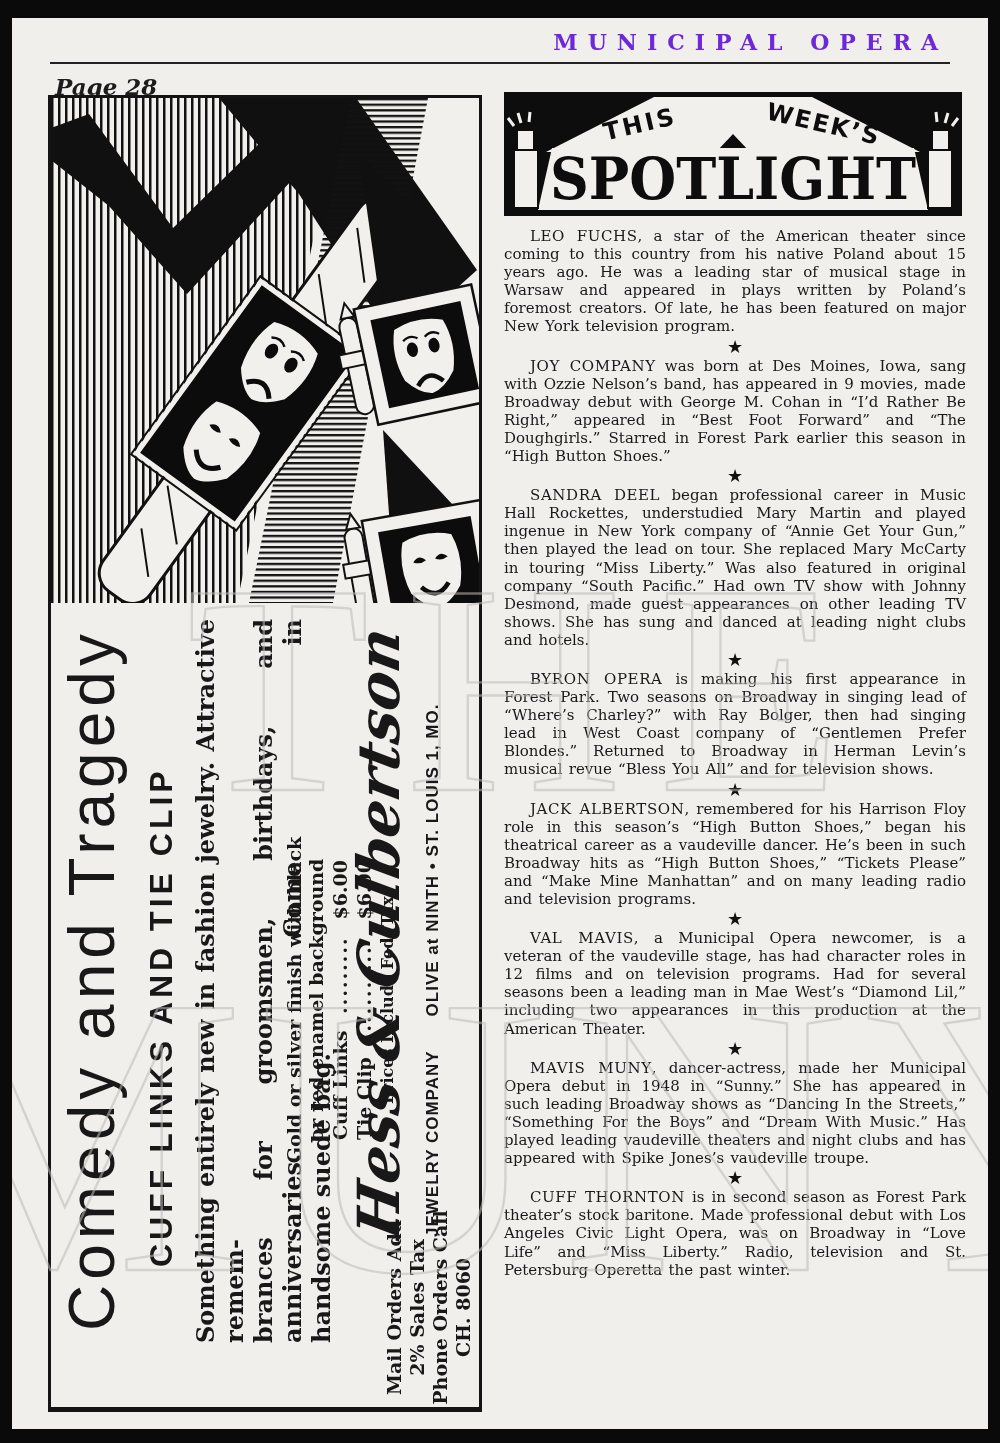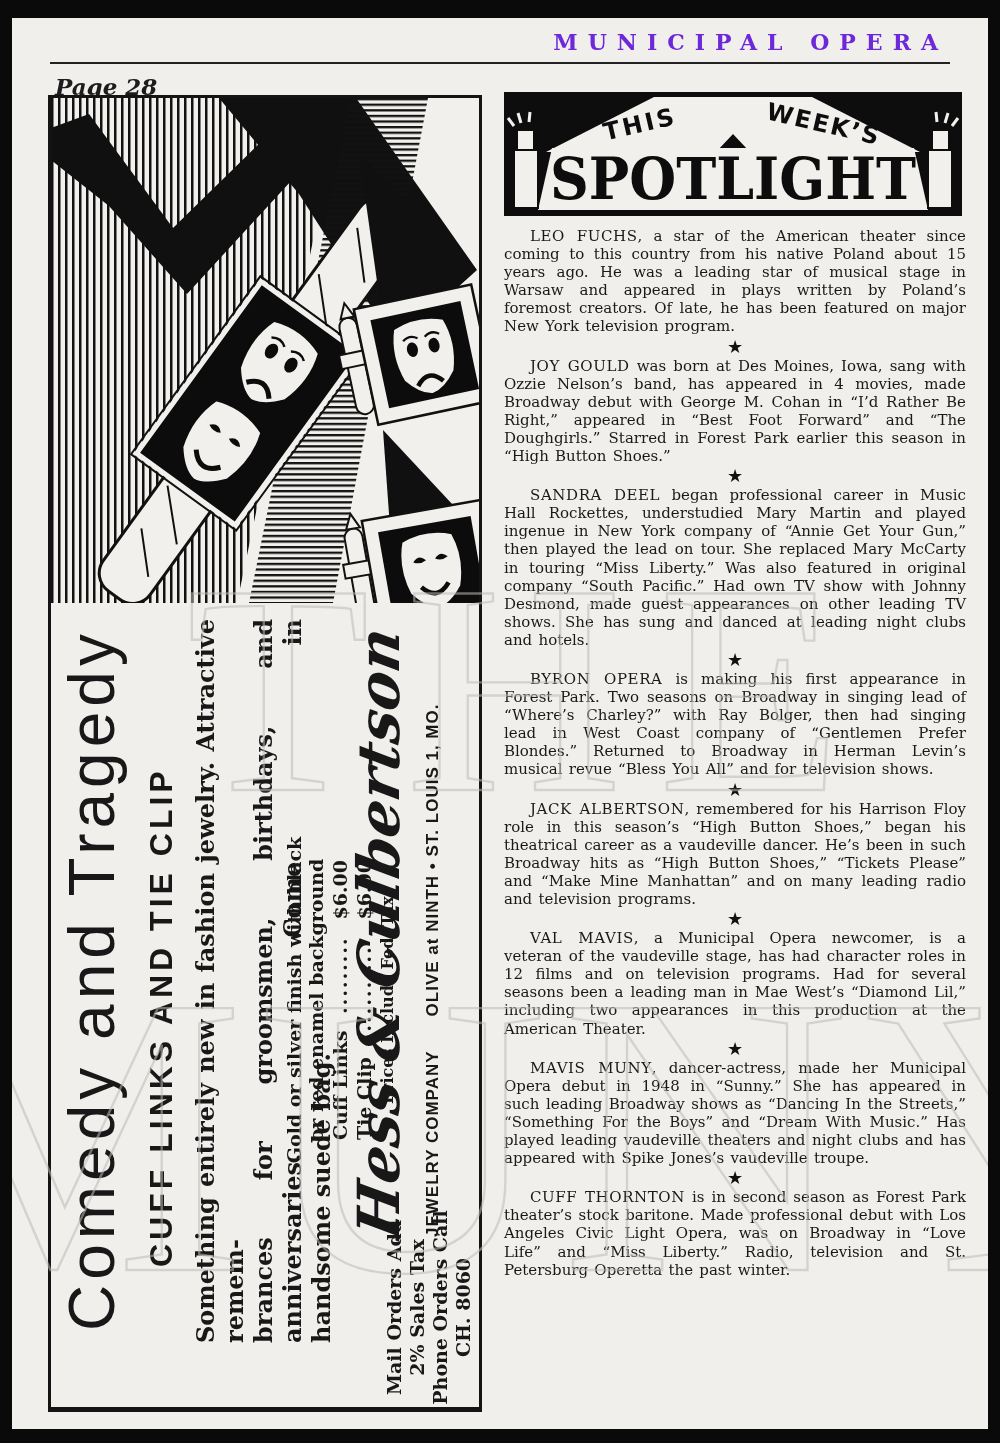--- a/index.html
+++ b/index.html
@@ -182,21 +182,21 @@
       </g>
       <text x="138" y="40" transform="rotate(-13 138 40)" text-anchor="middle" font-family="DejaVu Sans" font-weight="bold" font-size="24" letter-spacing="3" fill="#0d0d0d">THIS</text>
       <text x="318" y="40" transform="rotate(13 318 40)" text-anchor="middle" font-family="DejaVu Sans" font-weight="bold" font-size="24" letter-spacing="2" fill="#0d0d0d">WEEK’S</text>
       <text x="229" y="107" text-anchor="middle" textLength="366" lengthAdjust="spacingAndGlyphs" font-family="DejaVu Serif" font-weight="bold" font-size="58" fill="#0d0d0d">SPOTLIGHT</text>
       <rect x="36" y="114" width="386" height="3" fill="#f2f0ec"></rect>
     </svg>
 
     <div class="articles">
       <p class="article"><span class="art-name">LEO FUCHS</span><span>, a star of the American theater since coming to this country from his native Poland about 15 years ago.  He was a leading star of musical stage in Warsaw and appeared in plays written by Poland’s foremost creators.  Of late, he has been featured on major New York television program.</span></p>
       <div class="star-sep">★</div>
-      <p class="article"><span class="art-name">JOY GOULD</span><span> was born at Des Moines, Iowa, sang with Ozzie Nelson’s band, has appeared in 4 movies, made Broadway debut with George M. Cohan in “I’d Rather Be Right,” appeared in “Best Foot Forward” and “The Doughgirls.”  Starred in Forest Park earlier this season in “High Button Shoes.”</span></p>
+      <p class="article"><span class="art-name">JOY COMPANY</span><span> was born at Des Moines, Iowa, sang with Ozzie Nelson’s band, has appeared in 9 movies, made Broadway debut with George M. Cohan in “I’d Rather Be Right,” appeared in “Best Foot Forward” and “The Doughgirls.”  Starred in Forest Park earlier this season in “High Button Shoes.”</span></p>
       <div class="star-sep">★</div>
       <p class="article"><span class="art-name">SANDRA DEEL</span><span> began professional career in Music Hall Rockettes, understudied Mary Martin and played ingenue in New York company of “Annie Get Your Gun,” then played the lead on tour.  She replaced Mary McCarty in touring “Miss Liberty.”  Was also featured in original company “South Pacific.”  Had own TV show with Johnny Desmond, made guest appearances on other leading TV shows.  She has sung and danced at leading night clubs and hotels.</span></p>
       <div class="star-sep">★</div>
       <p class="article"><span class="art-name">BYRON OPERA</span><span> is making his first appearance in Forest Park.  Two seasons on Broadway in singing lead of “Where’s Charley?” with Ray Bolger, then had singing lead in West Coast company of “Gentlemen Prefer Blondes.”  Returned to Broadway in Herman Levin’s musical revue “Bless You All” and for television shows.</span></p>
       <div class="star-sep">★</div>
       <p class="article"><span class="art-name">JACK ALBERTSON</span><span>, remembered for his Harrison Floy role in this season’s “High Button Shoes,” began his theatrical career as a vaudeville dancer.  He’s been in such Broadway hits as “High Button Shoes,” “Tickets Please” and “Make Mine Manhattan” and on many leading radio and television programs.</span></p>
       <div class="star-sep">★</div>
       <p class="article"><span class="art-name">VAL MAVIS</span><span>, a Municipal Opera newcomer, is a veteran of the vaudeville stage, has had character roles in 12 films and on television programs.  Had for several seasons been a leading man in Mae West’s “Diamond Lil,” including two appearances in this production at the American Theater.</span></p>
       <div class="star-sep">★</div>
       <p class="article"><span class="art-name">MAVIS MUNY</span><span>, dancer-actress, made her Municipal Opera debut in 1948 in “Sunny.”  She has appeared in such leading Broadway shows as “Dancing In the Streets,” “Something For the Boys” and “Dream With Music.”  Has played leading vaudeville theaters and night clubs and has appeared with Spike Jones’s vaudeville troupe.</span></p>

